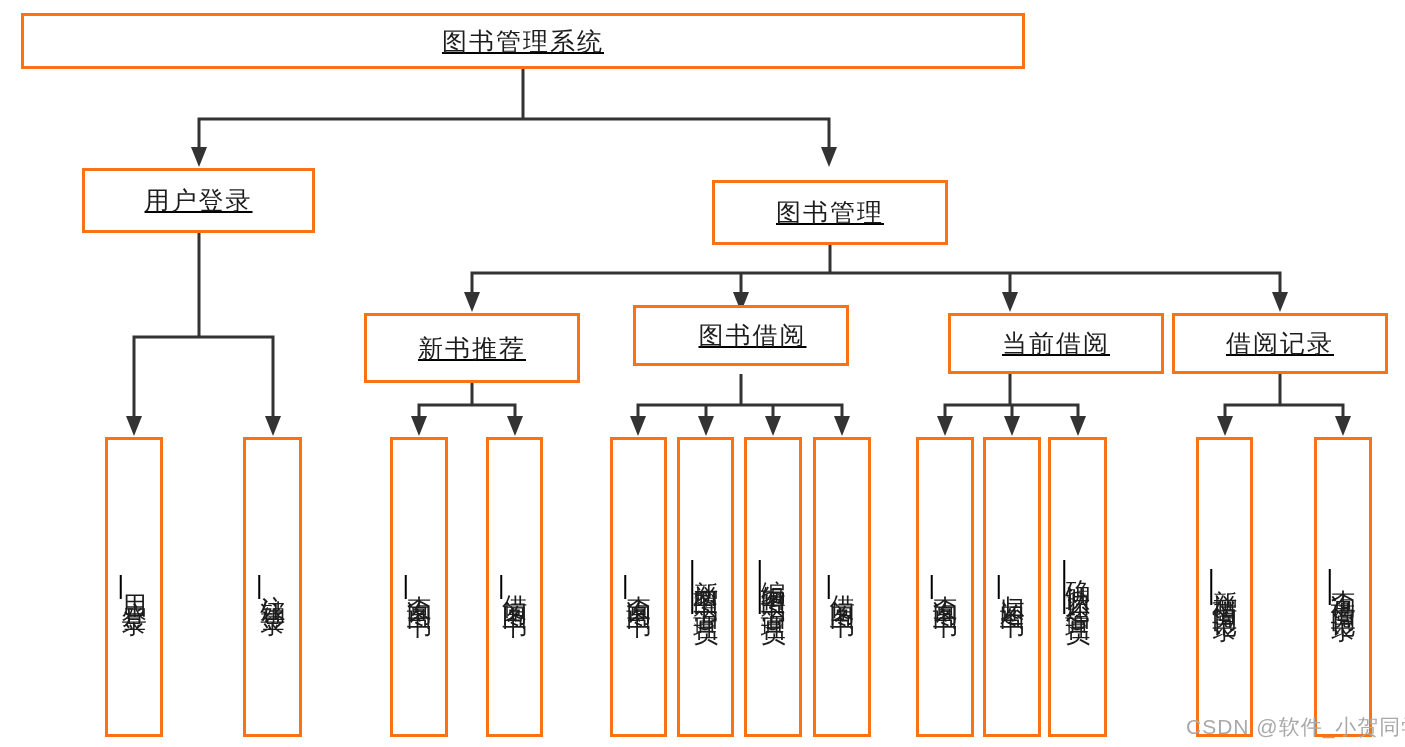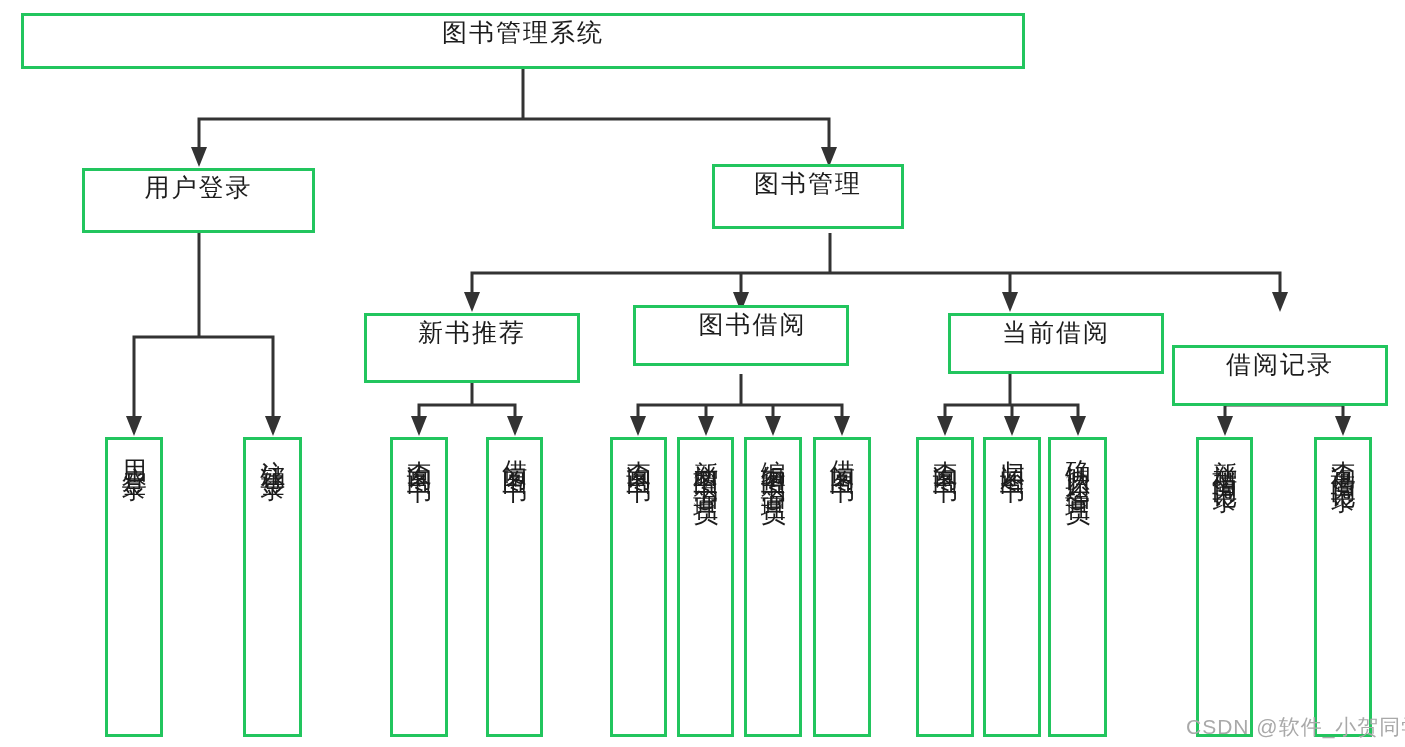--- a/index.html
+++ b/index.html
@@ -18,26 +18,27 @@
   #connectors {
     position: absolute;
     left: 0; top: 0;
     width: 1405px;
     height: 747px;
     z-index: 1;
   }
   .box {
     position: absolute;
     box-sizing: border-box;
-    border: 3px solid #22c55e;
+    border: 3px solid #f97316;
     background: #ffffff;
     display: flex;
-    align-items: flex-start;
+    align-items: center;
     justify-content: center;
     z-index: 2;
+    text-decoration: underline;
   }
   .h-label {
     font-size: 25px;
     letter-spacing: 2px;
     color: #1c1c1c;
     white-space: nowrap;
   }
   .v-label {
     writing-mode: vertical-rl;
     text-orientation: mixed;
@@ -118,34 +119,34 @@
     </g>
   </svg>
 
   <div class="box" style="left:21px; top:13px; width:1004px; height:56px;">
     <span class="h-label">图书管理系统</span>
   </div>
 
   <div class="box" style="left:82px; top:168px; width:233px; height:65px;">
     <span class="h-label">用户登录</span>
   </div>
-  <div class="box" style="left:712px; top:164px; width:192px; height:65px;">
+  <div class="box" style="left:712px; top:180px; width:236px; height:65px;">
     <span class="h-label">图书管理</span>
   </div>
 
   <div class="box" style="left:364px; top:313px; width:216px; height:70px;">
     <span class="h-label">新书推荐</span>
   </div>
   <div class="box" style="left:633px; top:305px; width:216px; height:61px;padding-left:23px;">
     <span class="h-label">图书借阅</span>
   </div>
   <div class="box" style="left:948px; top:313px; width:216px; height:61px;">
     <span class="h-label">当前借阅</span>
   </div>
-  <div class="box" style="left:1172px; top:313px; width:216px; height:61px;margin-top:32px;">
+  <div class="box" style="left:1172px; top:313px; width:216px; height:61px;">
     <span class="h-label">借阅记录</span>
   </div>
 
   <div class="box" style="left:105px; top:437px; width:58px; height:300px;">
     <span class="v-label">用户登录</span>
   </div>
   <div class="box" style="left:243px; top:437px; width:59px; height:300px;">
     <span class="v-label">注销登录</span>
   </div>
 

